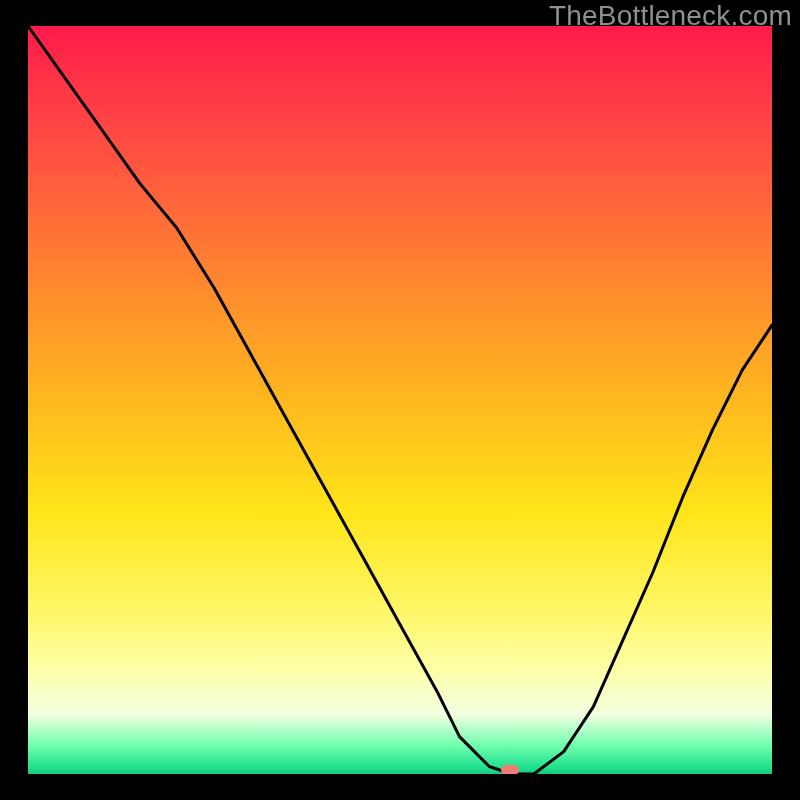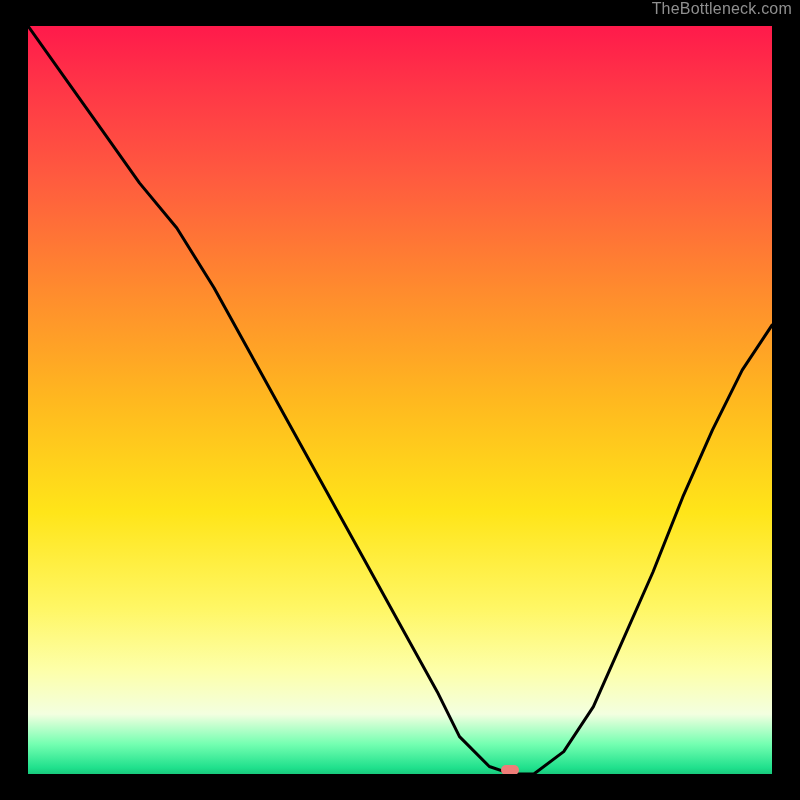--- a/index.html
+++ b/index.html
@@ -15,21 +15,21 @@
     position: relative;
     width: 800px;
     height: 800px;
     background: #000;
   }
   .watermark {
     position: absolute;
     top: 0;
     right: 8px;
     color: #8f8f8f;
-    font-size: 16px;
+    font-size: 28px;
     font-weight: 500;
     letter-spacing: 0.2px;
     z-index: 10;
   }
   .plot-area {
     position: absolute;
     left: 28px;
     top: 26px;
     width: 744px;
     height: 748px;

